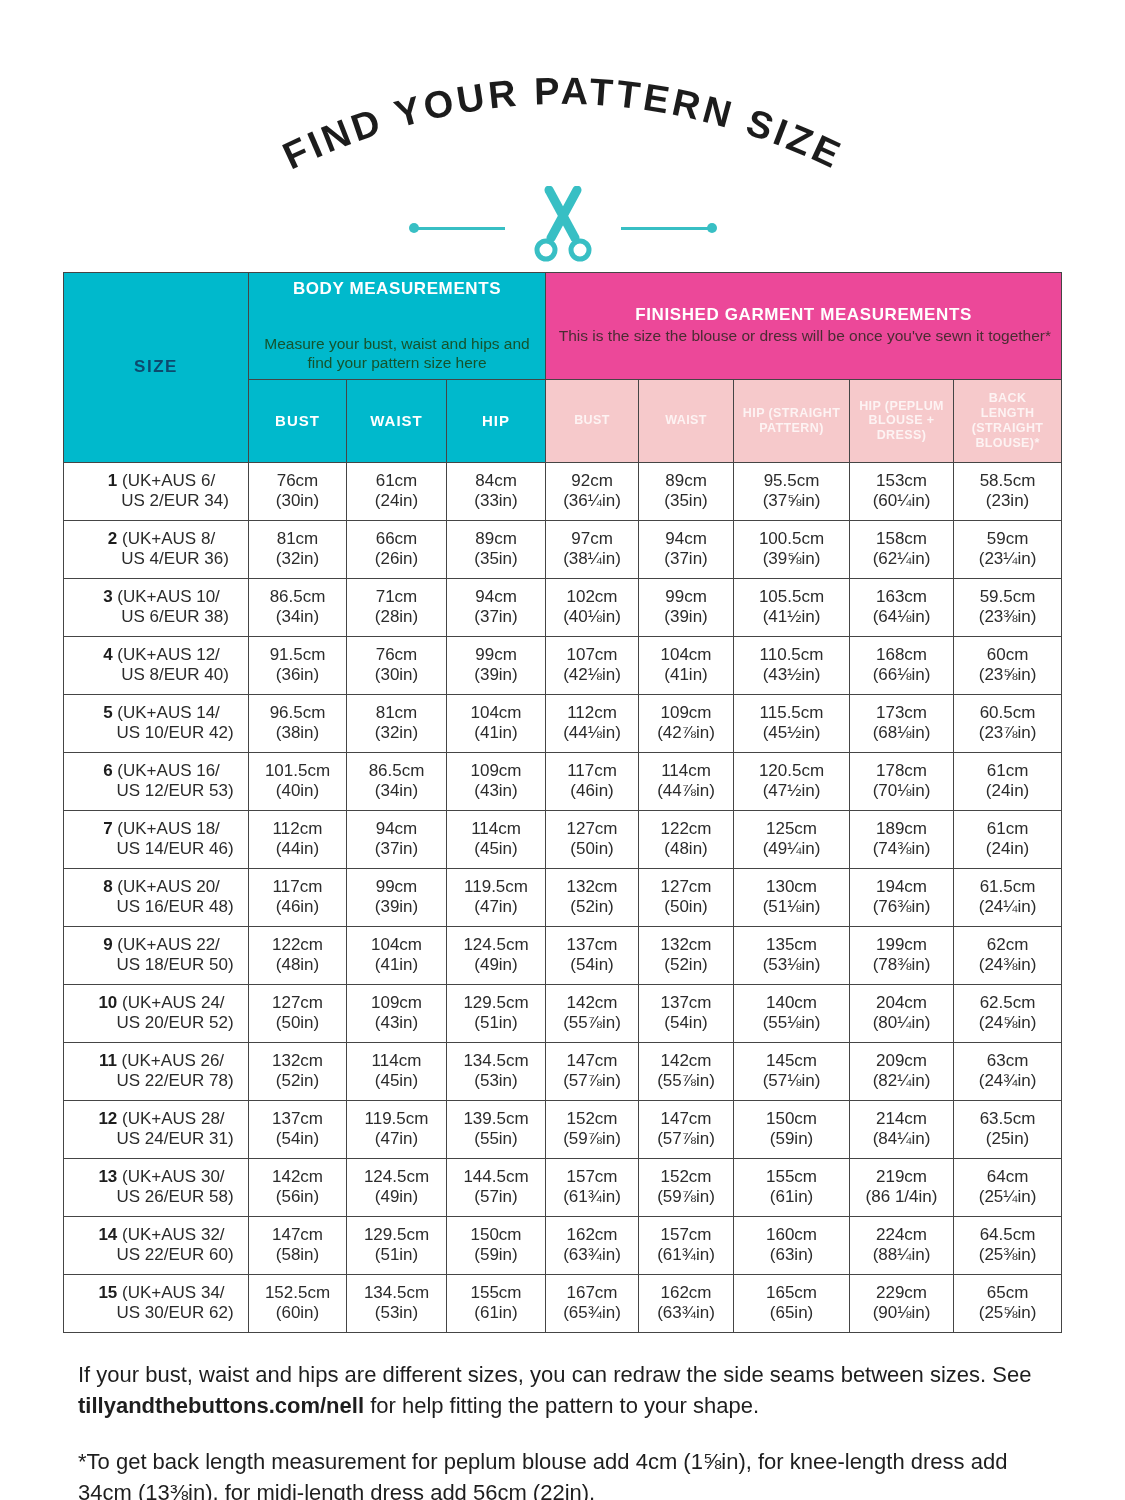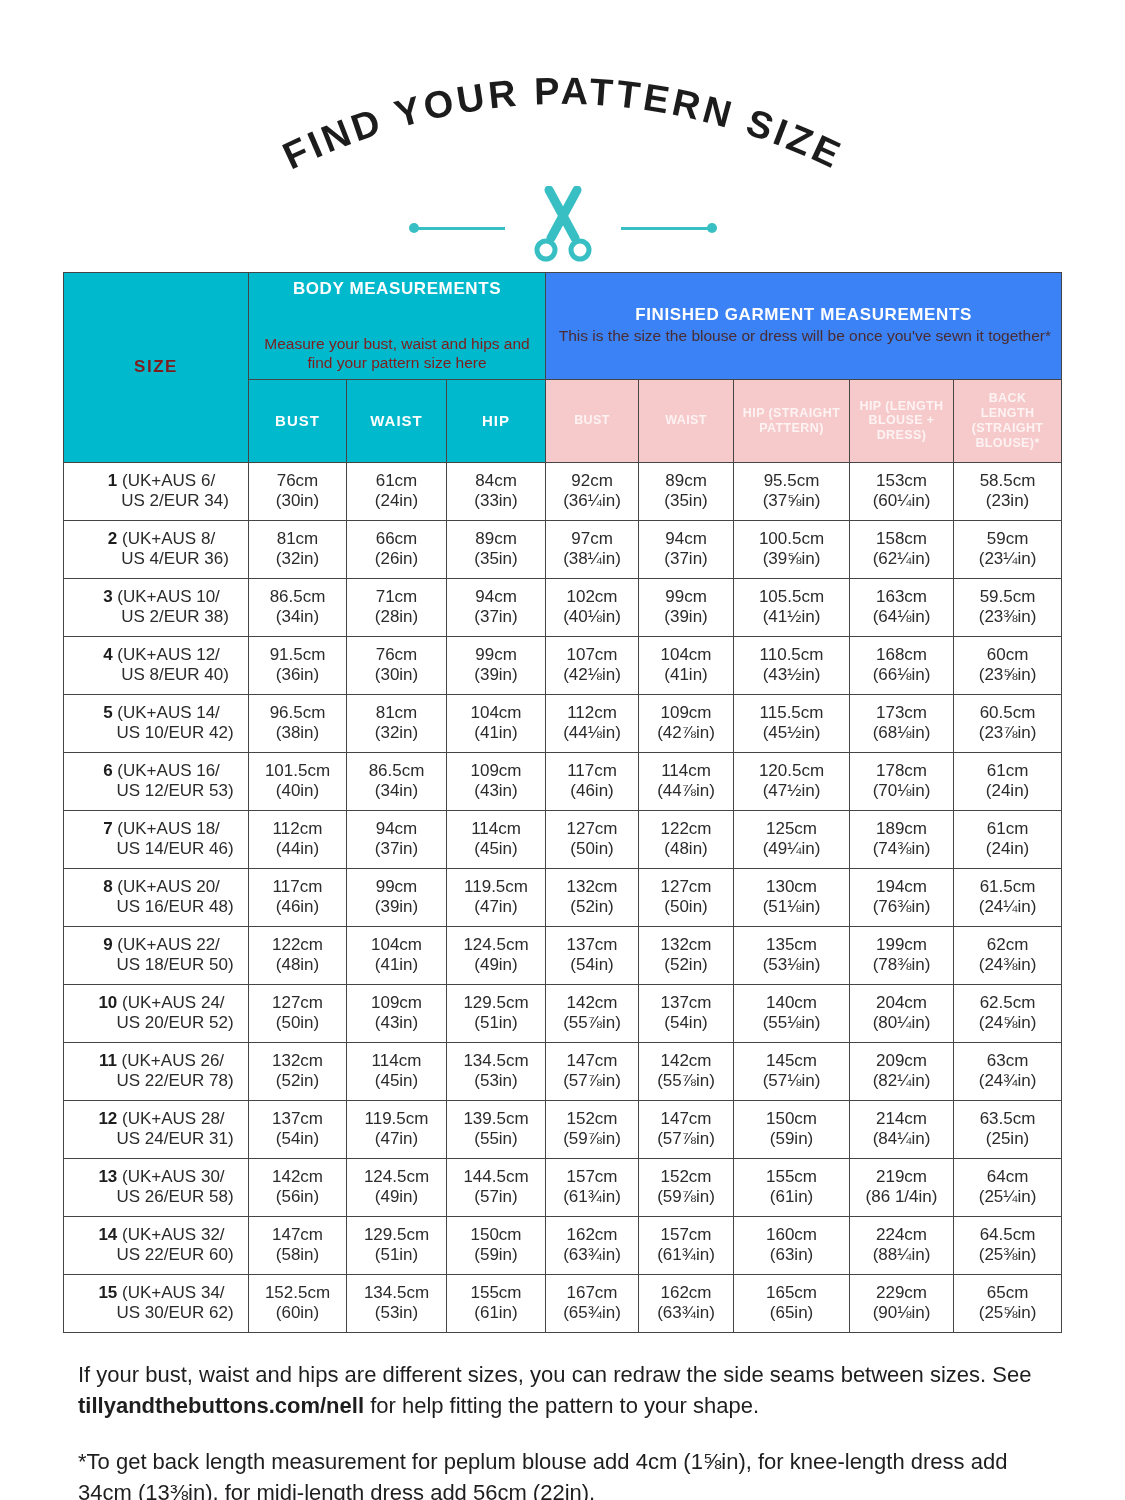--- a/index.html
+++ b/index.html
@@ -23,30 +23,30 @@
   .scissors-wrap { margin:0 26px; }
 
   
   table.size-table {
     position:absolute; top:272px; left:63px;
     width:998px; border-collapse:collapse; table-layout:fixed;
   }
   .size-table th, .size-table td { border:1px solid #454545; padding:0; }
 
   th.size-th {
-    background:#00b9cc; color:#7f1d1d;
+    background:#00b9cc; color:#0c4a6e;
     font-size:17px; font-weight:bold; letter-spacing:1.5px;
     text-align:center; vertical-align:middle;
   }
   th.group { vertical-align:middle; text-align:center; height:101px; padding:6px 10px; }
   th.group.teal { background:#00b9cc; }
-  th.group.pink { background:#3b82f6; }
+  th.group.pink { background:#ec4899; }
   .gtitle { color:#ffffff; font-weight:bold; font-size:17px; letter-spacing:0.6px; }
   .gsub   { font-weight:normal; font-size:15.5px; line-height:1.22; margin-top:2px; }
-  .teal .gsub { color:#7f1d1d;margin-top:36px; }
+  .teal .gsub { color:#14532d;margin-top:36px; }
   .pink .gsub { color:#4a2c33;text-align:right; }
 
   tr.subheader th { height:83px; vertical-align:middle; text-align:center; font-weight:bold; }
   th.sub.teal { background:#00b9cc; color:#ffffff; font-size:15px; letter-spacing:1px; }
   th.sub.pink { background:#f6c9cb; color:#fdf3f3; font-size:12.5px; line-height:1.18; letter-spacing:0.4px; padding:2px 6px; }
 
   .size-table tbody td { height:58px; background:#ffffff; text-align:center; vertical-align:middle; font-size:17px; line-height:1.22; color:#2b2b2b; }
   td.size-cell { text-align:left; padding-left:11px; font-size:16.5px; }
   td.size-cell .sl1 b { font-weight:bold; color:#1d1d1d; }
   td.size-cell .sl2 { padding-left:27px; }
@@ -113,21 +113,21 @@
         <div class="gsub">This is the size the blouse or dress will be once you've sewn it together*</div>
       </th>
     </tr>
     <tr class="subheader">
       <th class="sub teal">BUST</th>
       <th class="sub teal">WAIST</th>
       <th class="sub teal">HIP</th>
       <th class="sub pink">BUST</th>
       <th class="sub pink">WAIST</th>
       <th class="sub pink">HIP (STRAIGHT PATTERN)</th>
-      <th class="sub pink">HIP (LENGTH BLOUSE + DRESS)</th>
+      <th class="sub pink">HIP (PEPLUM BLOUSE + DRESS)</th>
       <th class="sub pink">BACK LENGTH (STRAIGHT BLOUSE)*</th>
     </tr>
   </thead>
   <tbody id="size-rows">
       <tr>
         <td class="size-cell">
           <div class="sl1"><b>1</b> (UK+AUS 6/</div>
           <div class="sl2">US 2/EUR 34)</div>
         </td>
         <td>
@@ -197,21 +197,21 @@
           <div>(62¼in)</div>
         </td>
         <td>
           <div>59cm</div>
           <div>(23¼in)</div>
         </td>
       </tr>
       <tr>
         <td class="size-cell">
           <div class="sl1"><b>3</b> (UK+AUS 10/</div>
-          <div class="sl2">US 2/EUR 38)</div>
+          <div class="sl2">US 6/EUR 38)</div>
         </td>
         <td>
           <div>86.5cm</div>
           <div>(34in)</div>
         </td>
         <td>
           <div>71cm</div>
           <div>(28in)</div>
         </td>
         <td>

